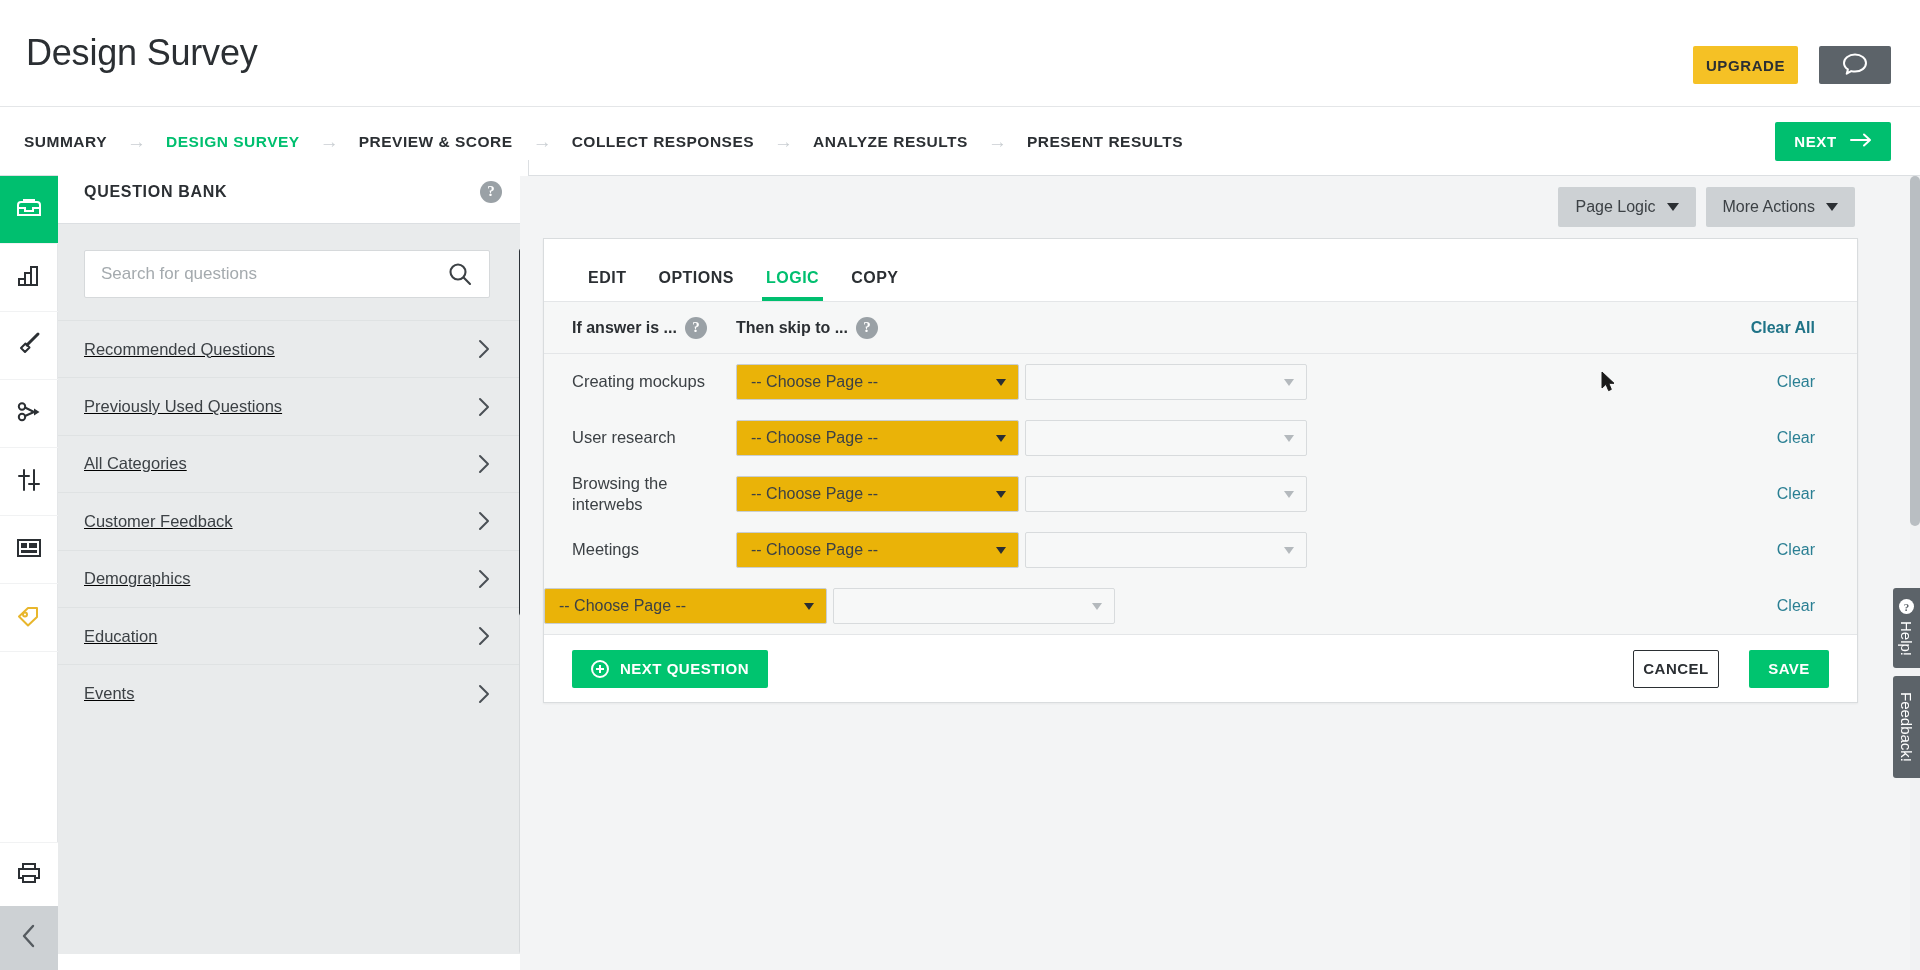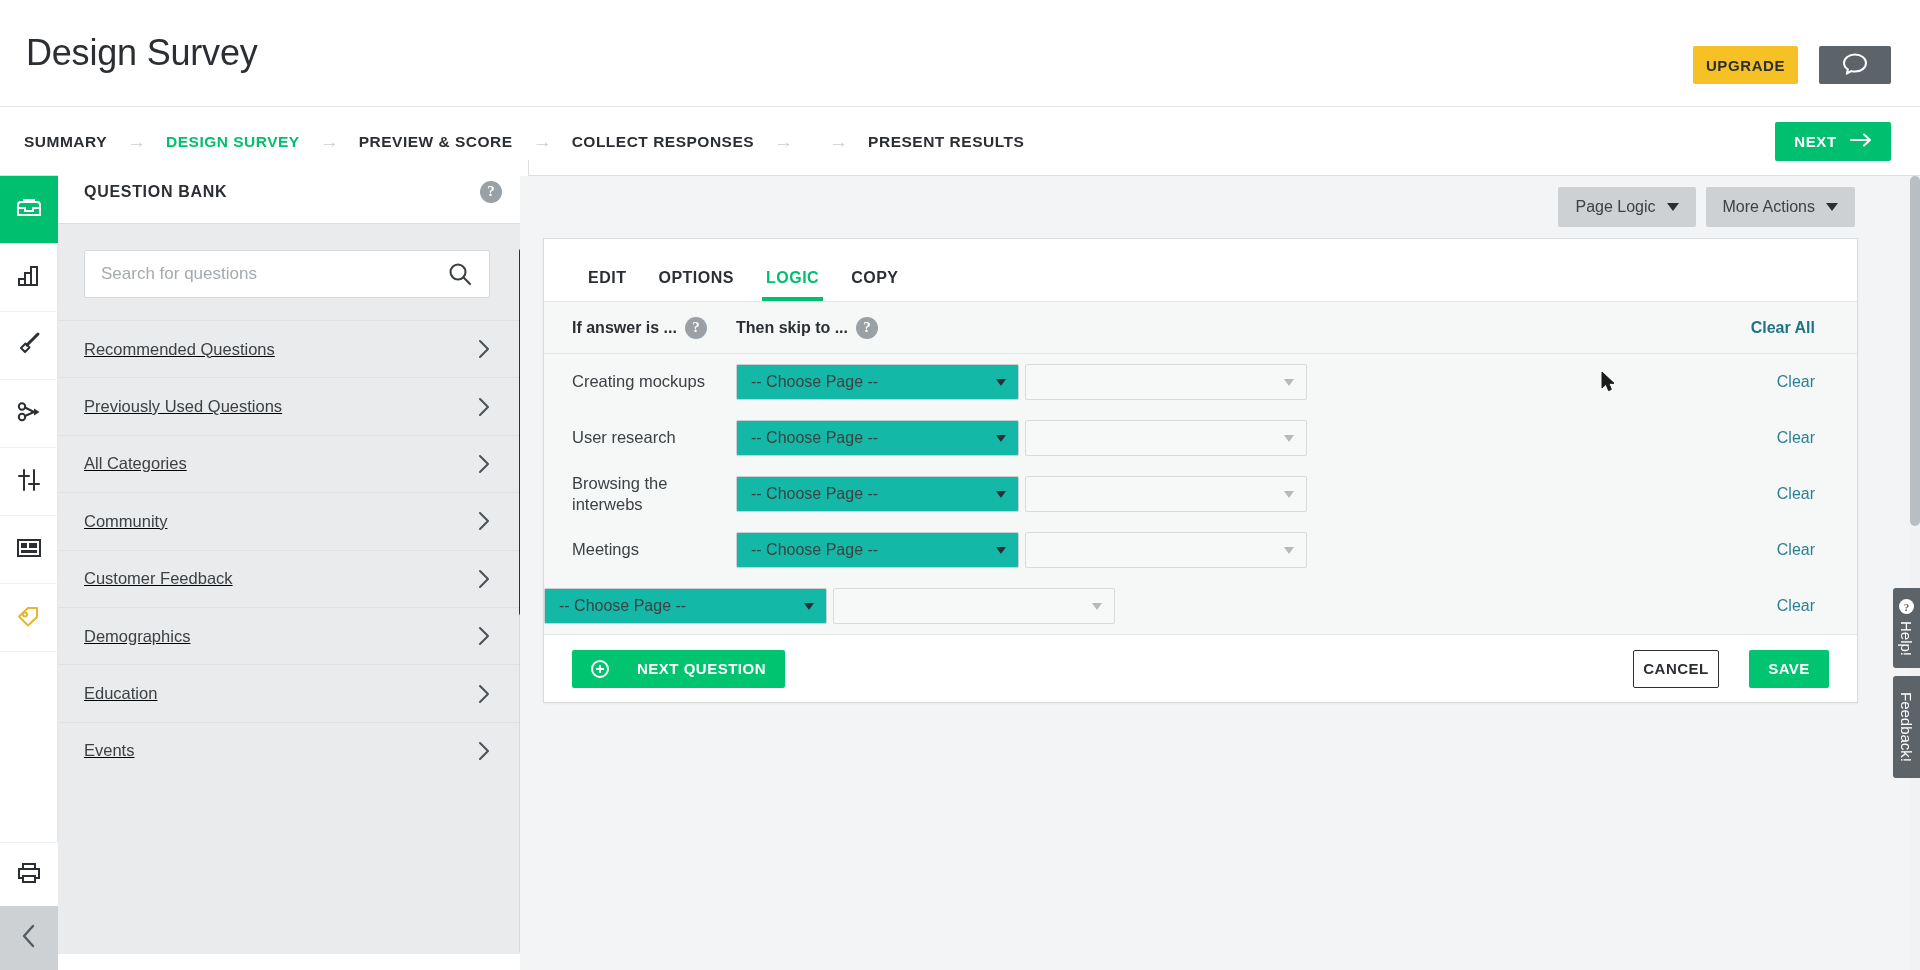--- a/index.html
+++ b/index.html
@@ -175,42 +175,42 @@
   .logic-row {
     min-height: 56px; display: flex; align-items: center; background: #f6f7f7;
   }
   .lr-answer {
     width: 192px; padding-left: 28px; padding-right: 10px;
     font-size: 16.5px; color: #3c4145; line-height: 1.3;
   }
   .lr-sel1 { width: 283px; }
   .lr-sel2 { width: 282px; margin-left: 6px; }
   .sel {
-    height: 36px; border: 1px solid #c9ced2; background: #14b8a6; border-radius: 2px;
+    height: 36px; border: 1px solid #c9ced2; background: #eab308; border-radius: 2px;
     display: flex; align-items: center; padding: 0 12px 0 14px;
     font-size: 16px; color: #3c4145; cursor: pointer;
   }
   .sel .lbl { flex: 1; }
   .sel.disabled { background: #f7f8f8; border-color: #d8dbdd; cursor: default; }
   .caret-sm { width: 0; height: 0; border-left: 5px solid transparent;
               border-right: 5px solid transparent; border-top: 7px solid #2b2f33; }
   .caret-sm.muted { border-top-color: #b4b9bd; }
   .lr-spacer { flex: 1; }
   .lr-clear {
     width: 170px; text-align: right; padding-right: 42px;
     color: #2a7f93; font-size: 16px; cursor: pointer;
   }
   .card-actions {
     height: 68px; background: #ffffff; border-top: 1px solid #e4e6e8;
     display: flex; align-items: center; padding: 0 28px;
   }
   .nextq-btn {
     height: 38px; background: #00c46f; border: none; color: #ffffff;
     font-size: 15px; font-weight: bold; letter-spacing: .5px; border-radius: 2px;
-    padding: 0 19px; cursor: pointer; display: flex; align-items: center; gap: 28px;
+    padding: 0 19px; cursor: pointer; display: flex; align-items: center; gap: 11px;
   }
   .plus-circle {
     width: 18px; height: 18px; border: 2px solid #fff; border-radius: 50%;
     position: relative; flex: none;
   }
   .plus-circle::before, .plus-circle::after {
     content: ""; position: absolute; background: #fff;
   }
   .plus-circle::before { left: 3px; right: 3px; top: 6px; height: 2px; }
   .plus-circle::after { top: 3px; bottom: 3px; left: 6px; width: 2px; }
@@ -275,20 +275,21 @@
   <div class="navbar">
     <div class="navlist">
       <div class="navitem">SUMMARY</div>
       <div class="navsep">→</div>
       <div class="navitem active">DESIGN SURVEY</div>
       <div class="navsep">→</div>
       <div class="navitem">PREVIEW &amp; SCORE</div>
       <div class="navsep">→</div>
       <div class="navitem">COLLECT RESPONSES</div>
       <div class="navsep">→</div>
+      <div class="navitem">ANALYZE RESULTS</div>
       <div class="navsep">→</div>
       <div class="navitem">PRESENT RESULTS</div>
     </div>
     <button class="next-btn">
       <span>NEXT</span>
       <span>
         <svg width="22" height="14" viewBox="0 0 22 14">
             <path d="M1 7h18M14 1.5L20 7l-6 5.5" stroke="#fff" stroke-width="2" fill="none" stroke-linecap="round" stroke-linejoin="round"></path>
           </svg>
       </span>
@@ -416,28 +417,20 @@
         </div>
         <div class="cat-item">
           <span class="cat-label">All Categories</span>
           <span class="cat-chev">
               <svg width="13" height="20" viewBox="0 0 13 20">
                 <path d="M3 2l8 8-8 8" stroke="currentColor" stroke-width="2" fill="none" stroke-linecap="round" stroke-linejoin="round"></path>
               </svg>
             </span>
         </div>
         <div class="cat-item">
-          <span class="cat-label">Community</span>
-          <span class="cat-chev">
-              <svg width="13" height="20" viewBox="0 0 13 20">
-                <path d="M3 2l8 8-8 8" stroke="currentColor" stroke-width="2" fill="none" stroke-linecap="round" stroke-linejoin="round"></path>
-              </svg>
-            </span>
-        </div>
-        <div class="cat-item">
           <span class="cat-label">Customer Feedback</span>
           <span class="cat-chev">
               <svg width="13" height="20" viewBox="0 0 13 20">
                 <path d="M3 2l8 8-8 8" stroke="currentColor" stroke-width="2" fill="none" stroke-linecap="round" stroke-linejoin="round"></path>
               </svg>
             </span>
         </div>
         <div class="cat-item">
           <span class="cat-label">Demographics</span>
           <span class="cat-chev">

